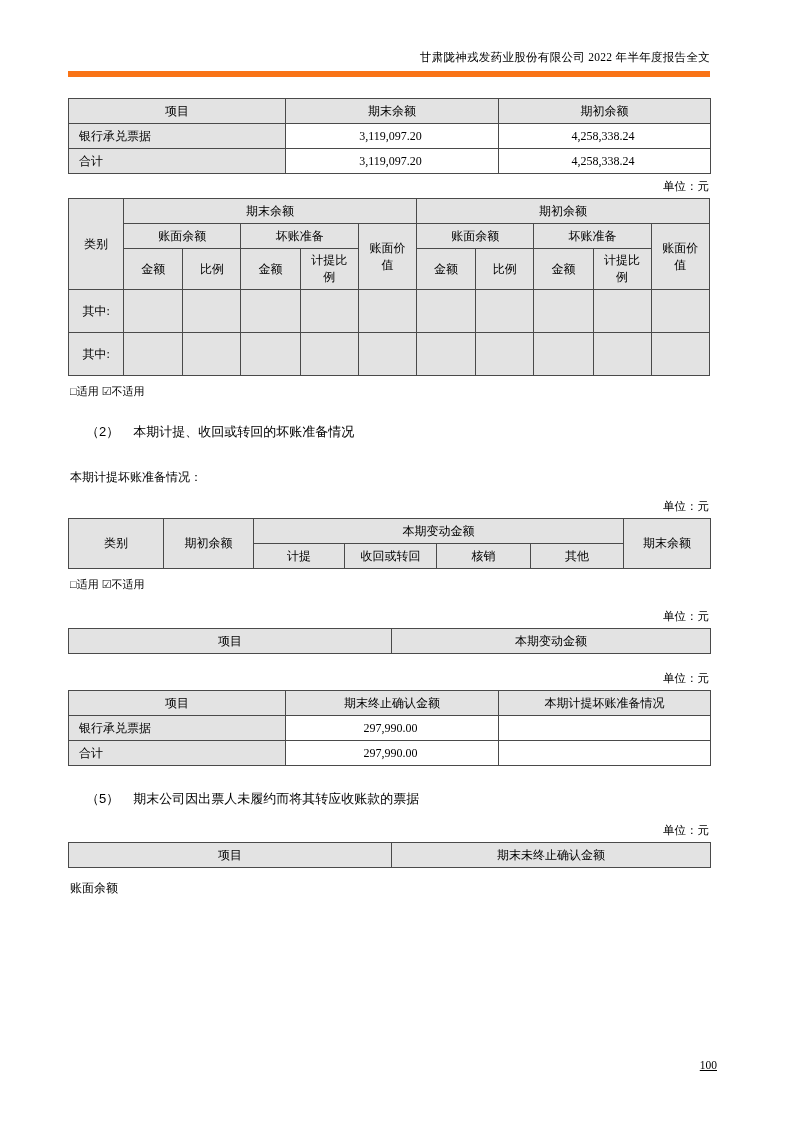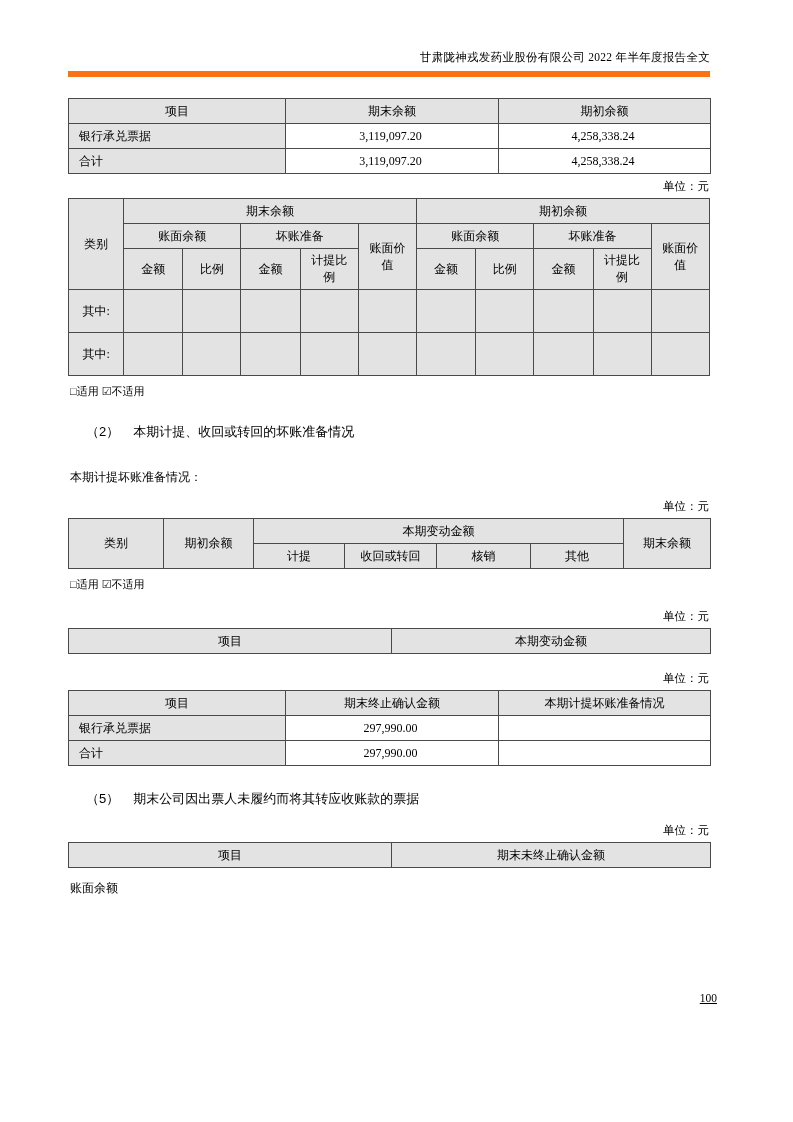--- a/index.html
+++ b/index.html
@@ -49,21 +49,21 @@
     font-weight:normal;
     font-size:13px;
     margin:24px 0 0 18px;
     font-family:"Liberation Sans","DejaVu Sans",sans-serif;
   }
   .section-heading .sec-num { margin-right:14px; }
   .mt-t1 { margin-top:21px; }
   .mt-t2 { margin-top:0px; }
   .page-number {
     position:absolute;
-    top:992px; right:76px;
+    top:1059px; right:76px;
     font-size:11.5px;
     text-decoration:underline;
   }
 </style>
 </head>
 <body>
 
 <div class="page">
 
   <div class="doc-header">甘肃陇神戎发药业股份有限公司 2022 年半年度报告全文</div>

